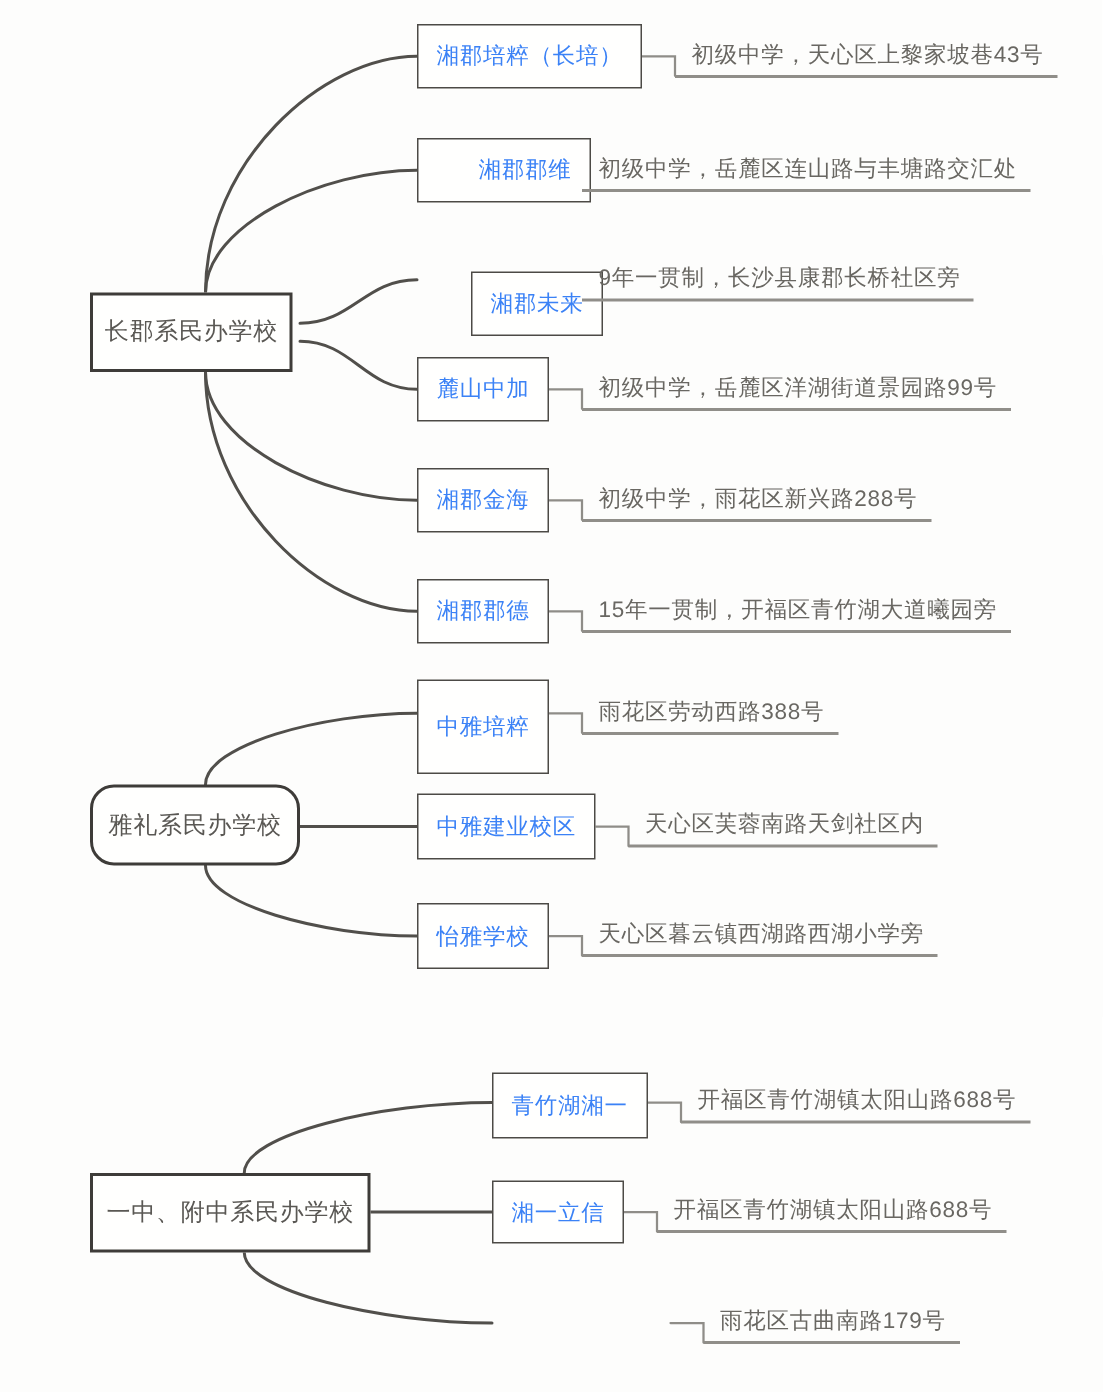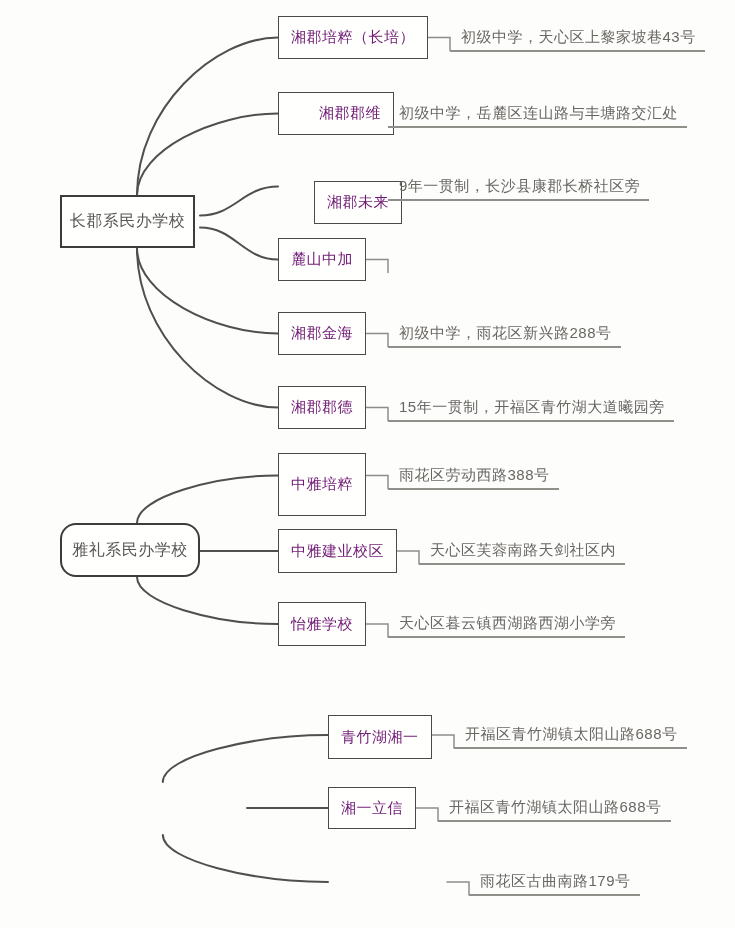--- a/index.html
+++ b/index.html
@@ -5,21 +5,21 @@
   html,body{margin:0;padding:0;background:#ffffff;}
   .stage{
     position:relative;width:735px;height:928px;
     background:#fdfdfc;overflow:hidden;
     font-family:"Liberation Sans","DejaVu Sans",sans-serif;
   }
   .stage svg{position:absolute;left:0;top:0;z-index:0;pointer-events:none;}
   .node{
     position:absolute;z-index:1;box-sizing:border-box;
     display:flex;align-items:center;justify-content:center;
-    background:#fffffe;color:#701a75;white-space:nowrap;
+    background:#fffffe;color:#3b82f6;white-space:nowrap;
   }
   .root-node{
     border:2px solid #3e3c39;font-size:16px;padding:0 6px;
     color:#5a5854;letter-spacing:0.5px;
   }
   .child-node{
     border:1.5px solid #4c4a46;font-size:15px;padding:0 12px;
     letter-spacing:0.5px;
   }
   .detail{
@@ -60,29 +60,31 @@
       <path d="M 162.85000000000002 835 C 162.85000000000002 860.85, 253.6825 882, 328 882" fill="none" stroke="#514f4b" stroke-width="2" stroke-linecap="round"></path>
     </svg>
     <div class="node root-node" style="left: 60px; top: 195px; width: 135px; height: 53px;">长郡系民办学校</div>
     <div class="node child-node" style="left: 278px; top: 16px; height: 43px;">湘郡培粹（长培）</div>
     <div class="detail" style="left: 450px; top: 26.5px;">初级中学，天心区上黎家坡巷43号</div>
     <div class="node child-node" style="left: 278px; top: 92px; height: 43px; padding-left: 40px;">湘郡郡维</div>
     <div class="detail" style="left: 388px; top: 102.5px;">初级中学，岳麓区连山路与丰塘路交汇处</div>
     <div class="node child-node" style="left: 278px; top: 181px; height: 43px; margin-left: 36px;">湘郡未来</div>
     <div class="detail" style="left: 388px; top: 175.5px;">9年一贯制，长沙县康郡长桥社区旁</div>
     <div class="node child-node" style="left: 278px; top: 238px; height: 43px;">麓山中加</div>
+    <div class="detail" style="left: 388px; top: 248.5px;">初级中学，岳麓区洋湖街道景园路99号</div>
     <div class="node child-node" style="left: 278px; top: 312px; height: 43px;">湘郡金海</div>
     <div class="detail" style="left: 388px; top: 322.5px;">初级中学，雨花区新兴路288号</div>
     <div class="node child-node" style="left: 278px; top: 386px; height: 43px;">湘郡郡德</div>
     <div class="detail" style="left: 388px; top: 396.5px;">15年一贯制，开福区青竹湖大道曦园旁</div>
     <div class="node root-node" style="left: 60px; top: 523px; width: 140px; height: 54px; border-radius: 16px;">雅礼系民办学校</div>
     <div class="node child-node" style="left: 278px; top: 453px; height: 63px;">中雅培粹</div>
     <div class="detail" style="left: 388px; top: 464.5px;">雨花区劳动西路388号</div>
     <div class="node child-node" style="left: 278px; top: 529px; height: 44px;">中雅建业校区</div>
     <div class="detail" style="left: 419px; top: 540px;">天心区芙蓉南路天剑社区内</div>
     <div class="node child-node" style="left: 278px; top: 602px; height: 44px;">怡雅学校</div>
     <div class="detail" style="left: 388px; top: 613px;">天心区暮云镇西湖路西湖小学旁</div>
+    <div class="node root-node" style="left: 60px; top: 782px; width: 187px; height: 53px;">一中、附中系民办学校</div>
     <div class="node child-node" style="left: 328px; top: 715px; height: 44px;">青竹湖湘一</div>
     <div class="detail" style="left: 454px; top: 724px;">开福区青竹湖镇太阳山路688号</div>
     <div class="node child-node" style="left: 328px; top: 787px; height: 42px;">湘一立信</div>
     <div class="detail" style="left: 438px; top: 797px;">开福区青竹湖镇太阳山路688号</div>
     <div class="detail" style="left: 469px; top: 871px;">雨花区古曲南路179号</div>
   </div>
 
 </body></html>

